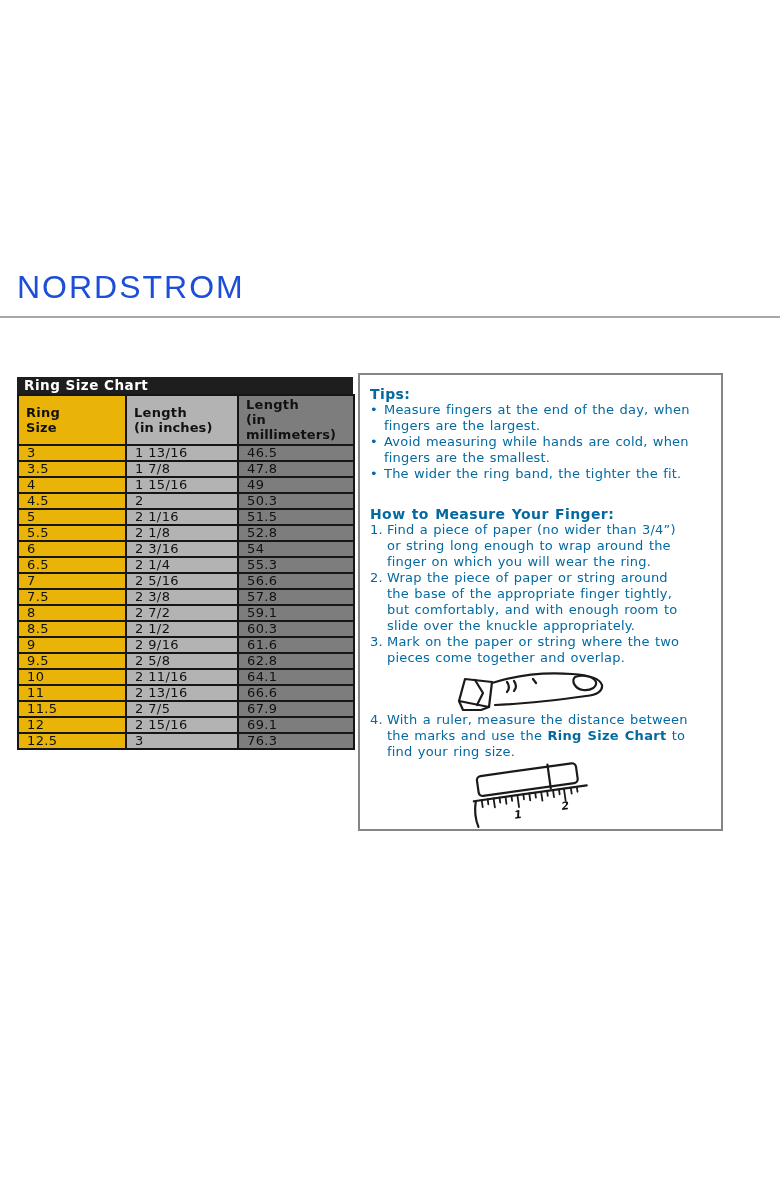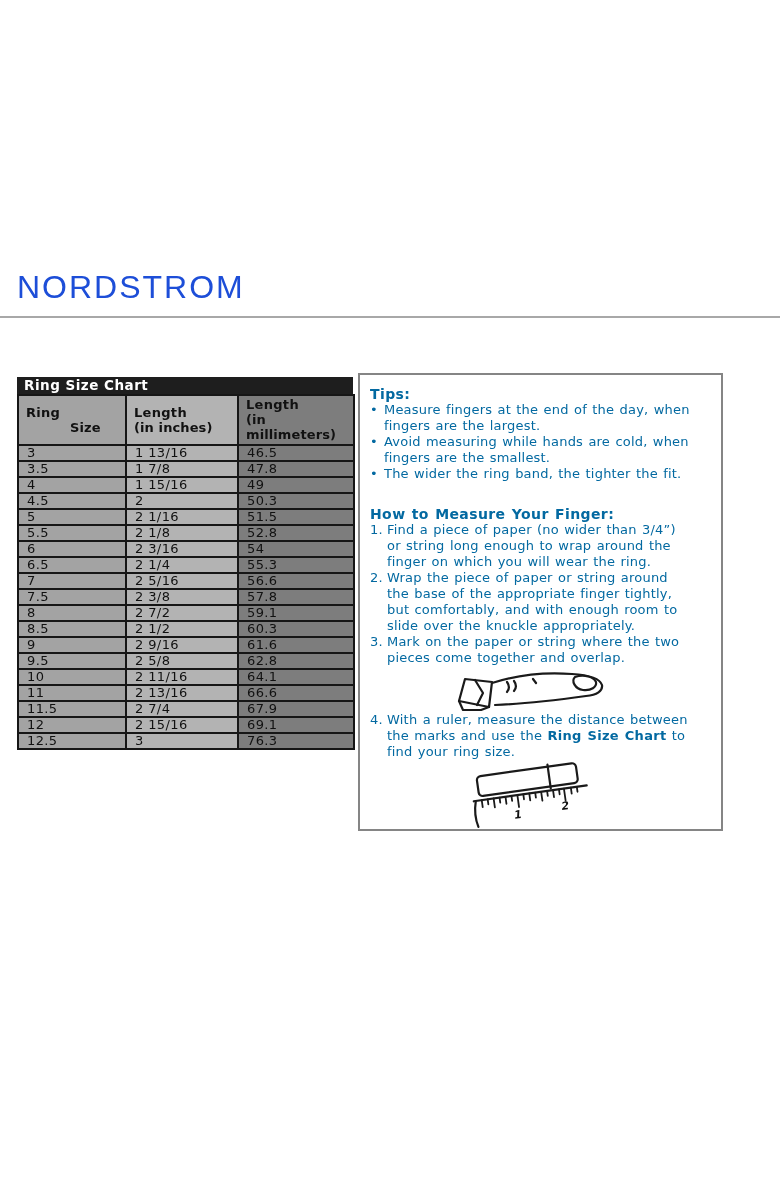--- a/index.html
+++ b/index.html
@@ -14,22 +14,22 @@
   
   .ring-table-wrap{position:absolute;left:17px;top:377px;width:336px;}
   .table-title{background:#1e1e1e;color:#ffffff;font-weight:bold;font-size:13.5px;
         line-height:17px;height:17px;padding-left:7px;letter-spacing:.5px;}
   table.chart{border-collapse:collapse;table-layout:fixed;width:336px;font-size:13px;}
   table.chart th,table.chart td{border:2px solid #161616;text-align:left;vertical-align:middle;}
   table.chart td{height:12px;line-height:12px;padding:1px 0 1px 8px;font-weight:400;letter-spacing:.4px;}
   table.chart th{padding:1px 0 2px 7px;}
   th .l1{font-size:13px;line-height:15px;font-weight:bold;letter-spacing:.3px;}
   th .l2{font-size:13px;line-height:15px;font-weight:700;letter-spacing:.1px;}
-  th.c1 .l2{font-weight:bold;margin-left:44px;}
-  .c1{background:#a3a3a3;}
+  th.c1 .l2{font-weight:bold;}
+  .c1{background:#eab308;}
   .c2{background:#b3b3b3;}
   .c3{background:#7d7d7d;}
 
   
   .tips-box{position:absolute;left:358px;top:373px;width:365px;height:458px;background:#fff;
         border:2px solid #858585;box-sizing:border-box;padding:11px 6px 0 10px;overflow:hidden;
         font-size:13px;line-height:16px;letter-spacing:.2px;word-spacing:1px;color:#0369a1;}
   .tips-heading,.howto-heading{font-weight:bold;font-size:14px;line-height:16px;letter-spacing:.4px;}
   .howto-heading{margin-top:24px;}
   .li{display:flex;}
@@ -151,21 +151,21 @@
             <td class="c2">2 11/16</td>
             <td class="c3">64.1</td>
           </tr>
           <tr>
             <td class="c1">11</td>
             <td class="c2">2 13/16</td>
             <td class="c3">66.6</td>
           </tr>
           <tr>
             <td class="c1">11.5</td>
-            <td class="c2">2 7/4</td>
+            <td class="c2">2 7/5</td>
             <td class="c3">67.9</td>
           </tr>
           <tr>
             <td class="c1">12</td>
             <td class="c2">2 15/16</td>
             <td class="c3">69.1</td>
           </tr>
           <tr>
             <td class="c1">12.5</td>
             <td class="c2">3</td>

